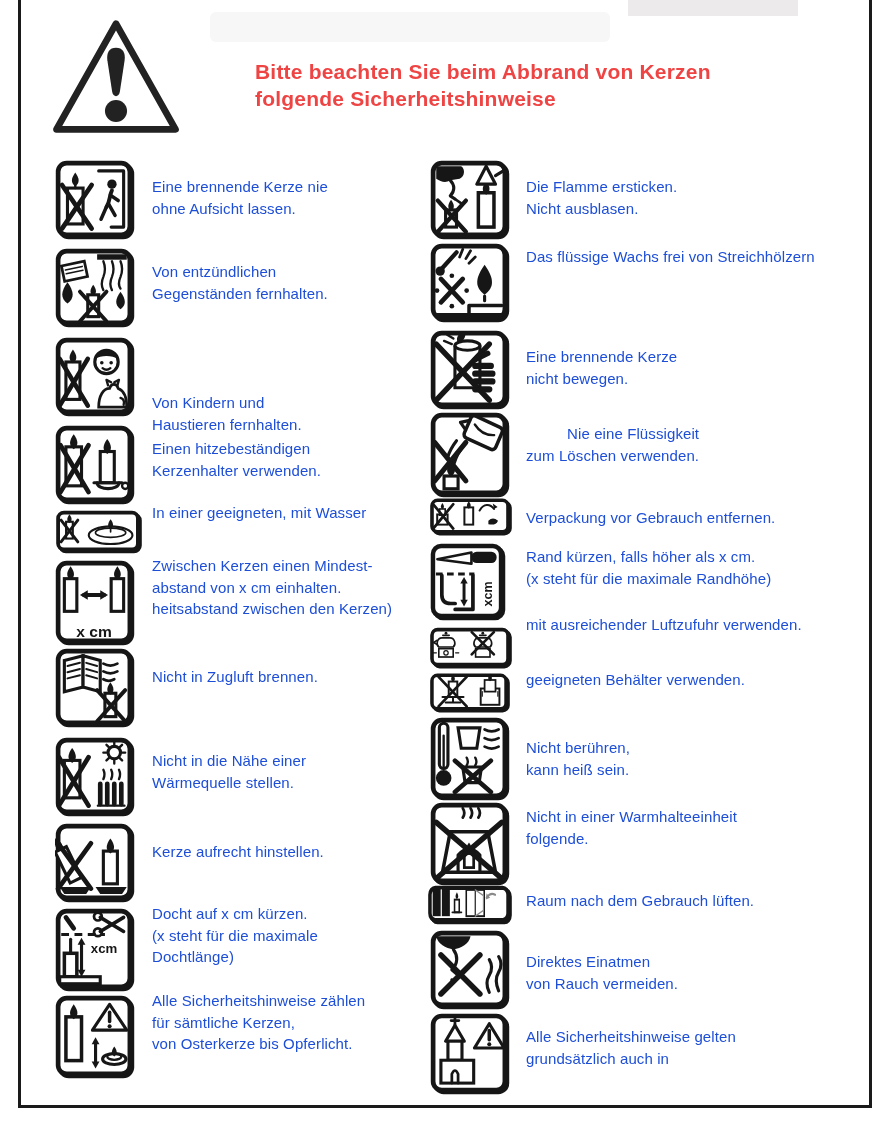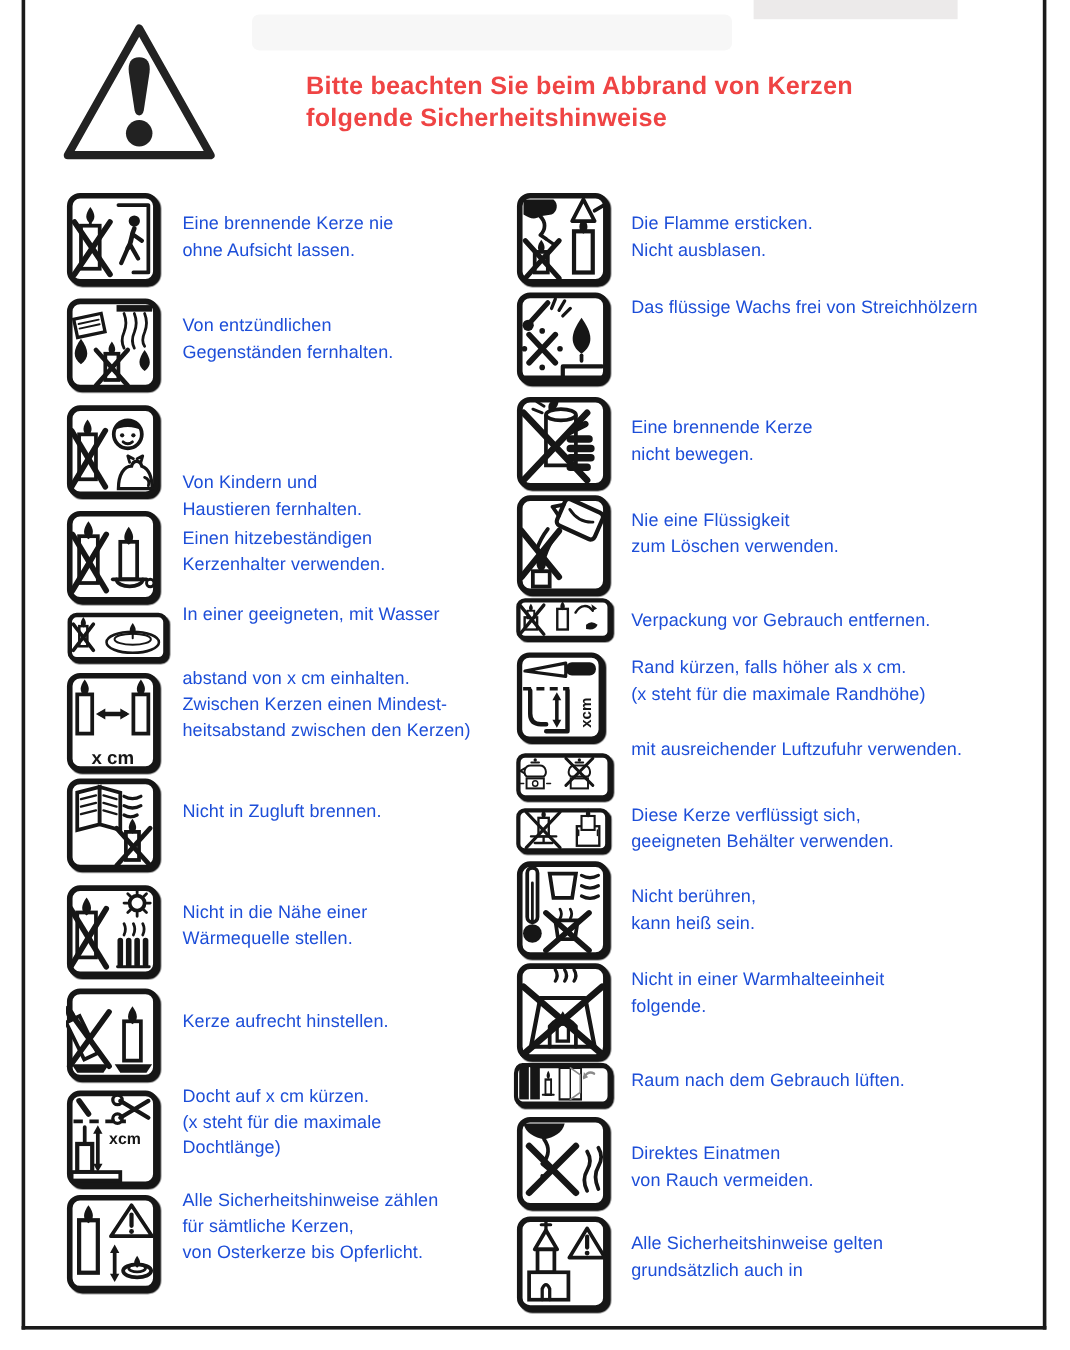--- a/index.html
+++ b/index.html
@@ -155,22 +155,22 @@
           <path d="M20 8 C 25.5 15.700000000000001 26.05 21.200000000000003 20 25.6 C 13.95 21.200000000000003 14.5 15.700000000000001 20 8 Z" fill="#161616"></path>
           <rect x="72" y="24" width="16" height="42" fill="#fff" stroke="#161616" stroke-width="4"></rect>
           <path d="M80 8 C 85.5 15.700000000000001 86.05 21.200000000000003 80 25.6 C 73.95 21.200000000000003 74.5 15.700000000000001 80 8 Z" fill="#161616"></path>
           <path d="M37 45 H63" fill="none" stroke="#161616" stroke-width="5" stroke-linecap="round" stroke-linejoin="round"></path>
           <path d="M32 45 l10 -6 v12 z" fill="#161616"></path>
           <path d="M68 45 l-10 -6 v12 z" fill="#161616"></path>
           <text x="50" y="99" font-size="20" font-weight="bold" text-anchor="middle" fill="#161616">x cm</text>
         </svg>
       </div>
       <div class="txt" style="left:152px;top:555px;">
+        <div class="line">Zwischen Kerzen einen Mindest-</div>
         <div class="line">abstand von x cm einhalten.</div>
-        <div class="line">Zwischen Kerzen einen Mindest-</div>
         <div class="line">heitsabstand zwischen den Kerzen)</div>
       </div>
     </div>
     <div>
       <div class="pict" style="left:55px;top:648px;width:78px;height:78px;">
         <svg viewBox="0 0 100 100" preserveAspectRatio="none">
           <rect x="4" y="4" width="92" height="92" rx="11" fill="#fff" stroke="#161616" stroke-width="6"></rect>
           <path d="M12 16 L36 10 V50 L12 56 Z" fill="#fff" stroke="#161616" stroke-width="4"></path>
           <path d="M36 10 L58 16 V56 L36 50 Z" fill="#fff" stroke="#161616" stroke-width="4"></path>
           <path d="M16 23 L32 19 M16 31 L32 27 M16 39 L32 35 M40 19 L54 23 M40 27 L54 31 M40 35 L54 39" fill="none" stroke="#161616" stroke-width="2.5" stroke-linecap="round" stroke-linejoin="round"></path>
@@ -346,21 +346,21 @@
             <path d="M46 18 l-10 7 10 6" fill="none" stroke="#161616" stroke-width="4" stroke-linecap="round" stroke-linejoin="round"></path>
             <path d="M54 20 q14 9 28 2" fill="none" stroke="#161616" stroke-width="3" stroke-linecap="round" stroke-linejoin="round"></path>
           </g>
           <path d="M34 36 q-8 10 -12 22 M43 42 q-8 10 -12 22" fill="none" stroke="#161616" stroke-width="4" stroke-linecap="round" stroke-linejoin="round"></path>
           <line x1="6" y1="38" x2="46" y2="86" stroke="#161616" stroke-width="6.5" stroke-linecap="round"></line>
           <line x1="46" y1="38" x2="6" y2="86" stroke="#161616" stroke-width="6.5" stroke-linecap="round"></line>
           <path d="M27 60 C 33.5 69.1 34.15 75.6 27 80.8 C 19.85 75.6 20.5 69.1 27 60 Z" fill="#161616"></path>
           <rect x="18" y="80" width="18" height="16" fill="#fff" stroke="#161616" stroke-width="4"></rect>
         </svg>
       </div>
-      <div class="txt" style="left:526px;top:423px;">
+      <div class="txt" style="left:526px;top:423px;text-align:right;">
         <div class="line">Nie eine Flüssigkeit</div>
         <div class="line">zum Löschen verwenden.</div>
       </div>
     </div>
     <div>
       <div class="pict" style="left:430px;top:498px;width:80px;height:36px;">
         <svg viewBox="0 0 200 92" preserveAspectRatio="none">
           <rect x="5" y="6" width="190" height="80" rx="14" fill="#fff" stroke="#161616" stroke-width="9"></rect>
           <rect x="18" y="42" width="26" height="26" fill="#fff" stroke="#161616" stroke-width="5"></rect>
           <rect x="24" y="28" width="14" height="16" fill="#fff" stroke="#161616" stroke-width="4"></rect>
@@ -432,21 +432,20 @@
           <path d="M32 62 H86 M59 62 V76 M40 76 H78" fill="none" stroke="#161616" stroke-width="5" stroke-linecap="round" stroke-linejoin="round"></path>
           <line x1="22" y1="10" x2="94" y2="86" stroke="#161616" stroke-width="7" stroke-linecap="round"></line>
           <line x1="94" y1="10" x2="22" y2="86" stroke="#161616" stroke-width="7" stroke-linecap="round"></line>
           <rect x="130" y="40" width="48" height="42" fill="#fff" stroke="#161616" stroke-width="5"></rect>
           <rect x="140" y="18" width="28" height="30" fill="#fff" stroke="#161616" stroke-width="4.5"></rect>
           <path d="M154 2 C 160 10.4 160.6 16.4 154 21.2 C 147.4 16.4 148 10.4 154 2 Z" fill="#161616"></path>
           <path d="M134 48 v12 M174 48 v12" fill="none" stroke="#161616" stroke-width="3" stroke-linecap="round" stroke-linejoin="round"></path>
         </svg>
       </div>
       <div class="txt" style="left:526px;top:669px;">
-        <div class="line">Diese Kerze verflüssigt sich,</div>
         <div class="line">geeigneten Behälter verwenden.</div>
       </div>
     </div>
     <div>
       <div class="pict" style="left:430px;top:717px;width:78px;height:82px;">
         <svg viewBox="0 0 100 105" preserveAspectRatio="none">
           <rect x="4" y="4" width="92" height="97" rx="11" fill="#fff" stroke="#161616" stroke-width="6"></rect>
           <rect x="12" y="8" width="11" height="58" rx="5.5" fill="#fff" stroke="#161616" stroke-width="4"></rect>
           <circle cx="17.5" cy="78" r="10" fill="#161616"></circle>
           <path d="M17.5 24 V66" fill="none" stroke="#161616" stroke-width="3" stroke-linecap="round" stroke-linejoin="round"></path>

